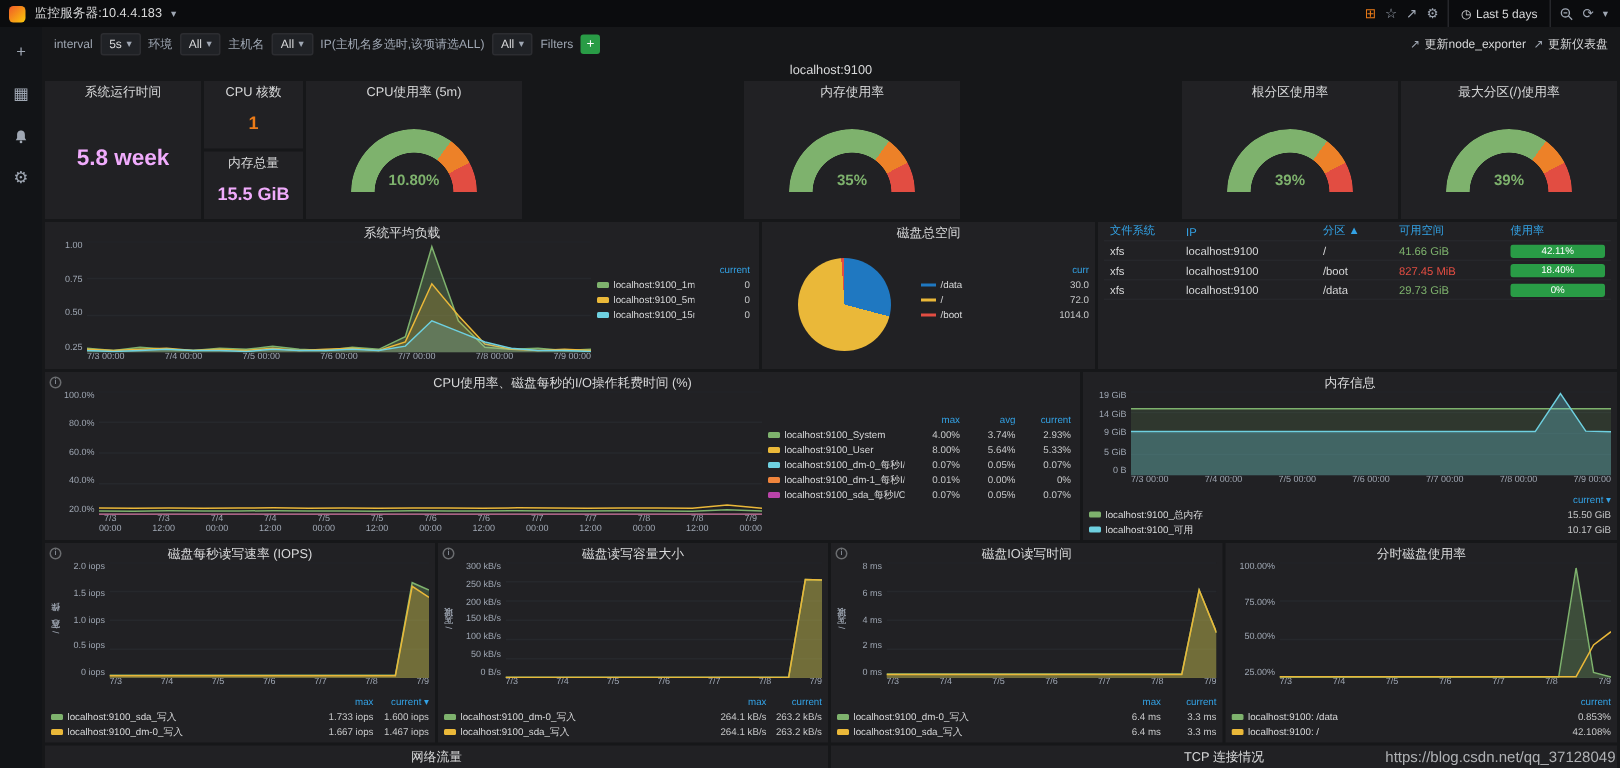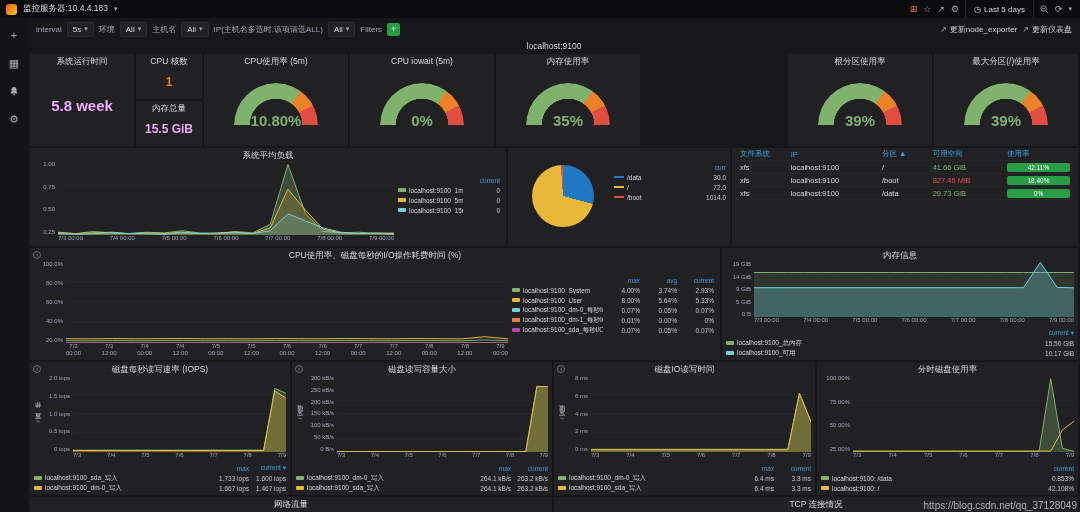--- a/index.html
+++ b/index.html
@@ -64,21 +64,21 @@
   
   .statbody{display:flex;align-items:center;justify-content:center}
   .statval{font-weight:bold;text-align:center}
   .green{color:#f0abfc}.orange{color:#eb7b18}
   .big{font-size:15px}.mid{font-size:12px}
   .gaugebody{display:flex;flex-direction:column;align-items:center;justify-content:center}
   .garc{width:84px;height:42px;overflow:hidden;position:relative;flex:none}
   .garc::before{content:"";position:absolute;left:0;top:0;width:84px;height:84px;border-radius:50%;
     background:conic-gradient(from 270deg,#7eb26d 0deg 126deg,#ed8128 126deg 152deg,#e24d42 152deg 180deg,transparent 180deg 360deg);
     -webkit-mask:radial-gradient(closest-side,transparent 62%,#000 63%);mask:radial-gradient(closest-side,transparent 62%,#000 63%)}
-  .gval{margin-top:-13px;font-size:15px;font-weight:bold;color:#7eb26d;z-index:2}
+  .gval{margin-top:-13px;font-size:10px;font-weight:bold;color:#7eb26d;z-index:2}
 
   
   .cmain{flex:1;display:flex;min-width:0;min-height:0}
   .ylab{writing-mode:vertical-rl;transform:rotate(180deg);font-size:6px;color:#9fa7b3;display:flex;align-items:center;justify-content:center;width:9px;flex:none}
   .axes{flex:1;display:flex;flex-direction:column;min-width:0;min-height:0}
   .axtop{flex:1;display:flex;min-height:0}
   .ycol{flex:none;display:flex;flex-direction:column;justify-content:space-between;align-items:flex-end;padding-right:3px;font-size:6px;color:#9fa7b3}
   .plot{flex:1;min-width:0;position:relative}
   .plot svg{width:100%;height:100%;display:block}
   .grid{stroke:#26282c;stroke-width:1;vector-effect:non-scaling-stroke}
@@ -209,27 +209,20 @@
       </div>
   </div>
 
   <div class="panel p-g0">
     <div class="ptitle">CPU使用率 (5m)</div>
     <div class="pbody gaugebody">
         <div class="garc"></div>
         <div class="gval">10.80%</div>
       </div>
   </div>
-  <div class="panel p-g1">
-    <div class="ptitle">CPU iowait (5m)</div>
-    <div class="pbody gaugebody">
-        <div class="garc"></div>
-        <div class="gval">0%</div>
-      </div>
-  </div>
   <div class="panel p-g2">
     <div class="ptitle">内存使用率</div>
     <div class="pbody gaugebody">
         <div class="garc"></div>
         <div class="gval">35%</div>
       </div>
   </div>
   <div class="panel p-g4">
     <div class="ptitle">根分区使用率</div>
     <div class="pbody gaugebody">
@@ -301,20 +294,21 @@
             <div class="llabel">
               <span class="swatch" style="background: rgb(110, 208, 224);"></span>
               <span class="ltext">localhost:9100_15m</span>
             </div>
             <div class="lval">0</div>
           </div>
         </div>
       </div>
   </div>
   <div class="panel p-pie">
+    <div class="ptitle">磁盘总空间</div>
     <div class="pbody piebody">
         <div class="piewrap">
           <div class="pie" style="background: conic-gradient(rgb(31, 120, 193) 0deg, rgb(31, 120, 193) 105deg, rgb(234, 184, 57) 105deg, rgb(234, 184, 57) 356deg, rgb(226, 77, 66) 356deg, rgb(226, 77, 66) 360deg);"></div>
         </div>
         <div class="pielegend">
           <div class="lrow lhead">
             <div class="llabel"></div>
             <div class="lval lcol">curr</div>
           </div>
           <div class="lrow">

